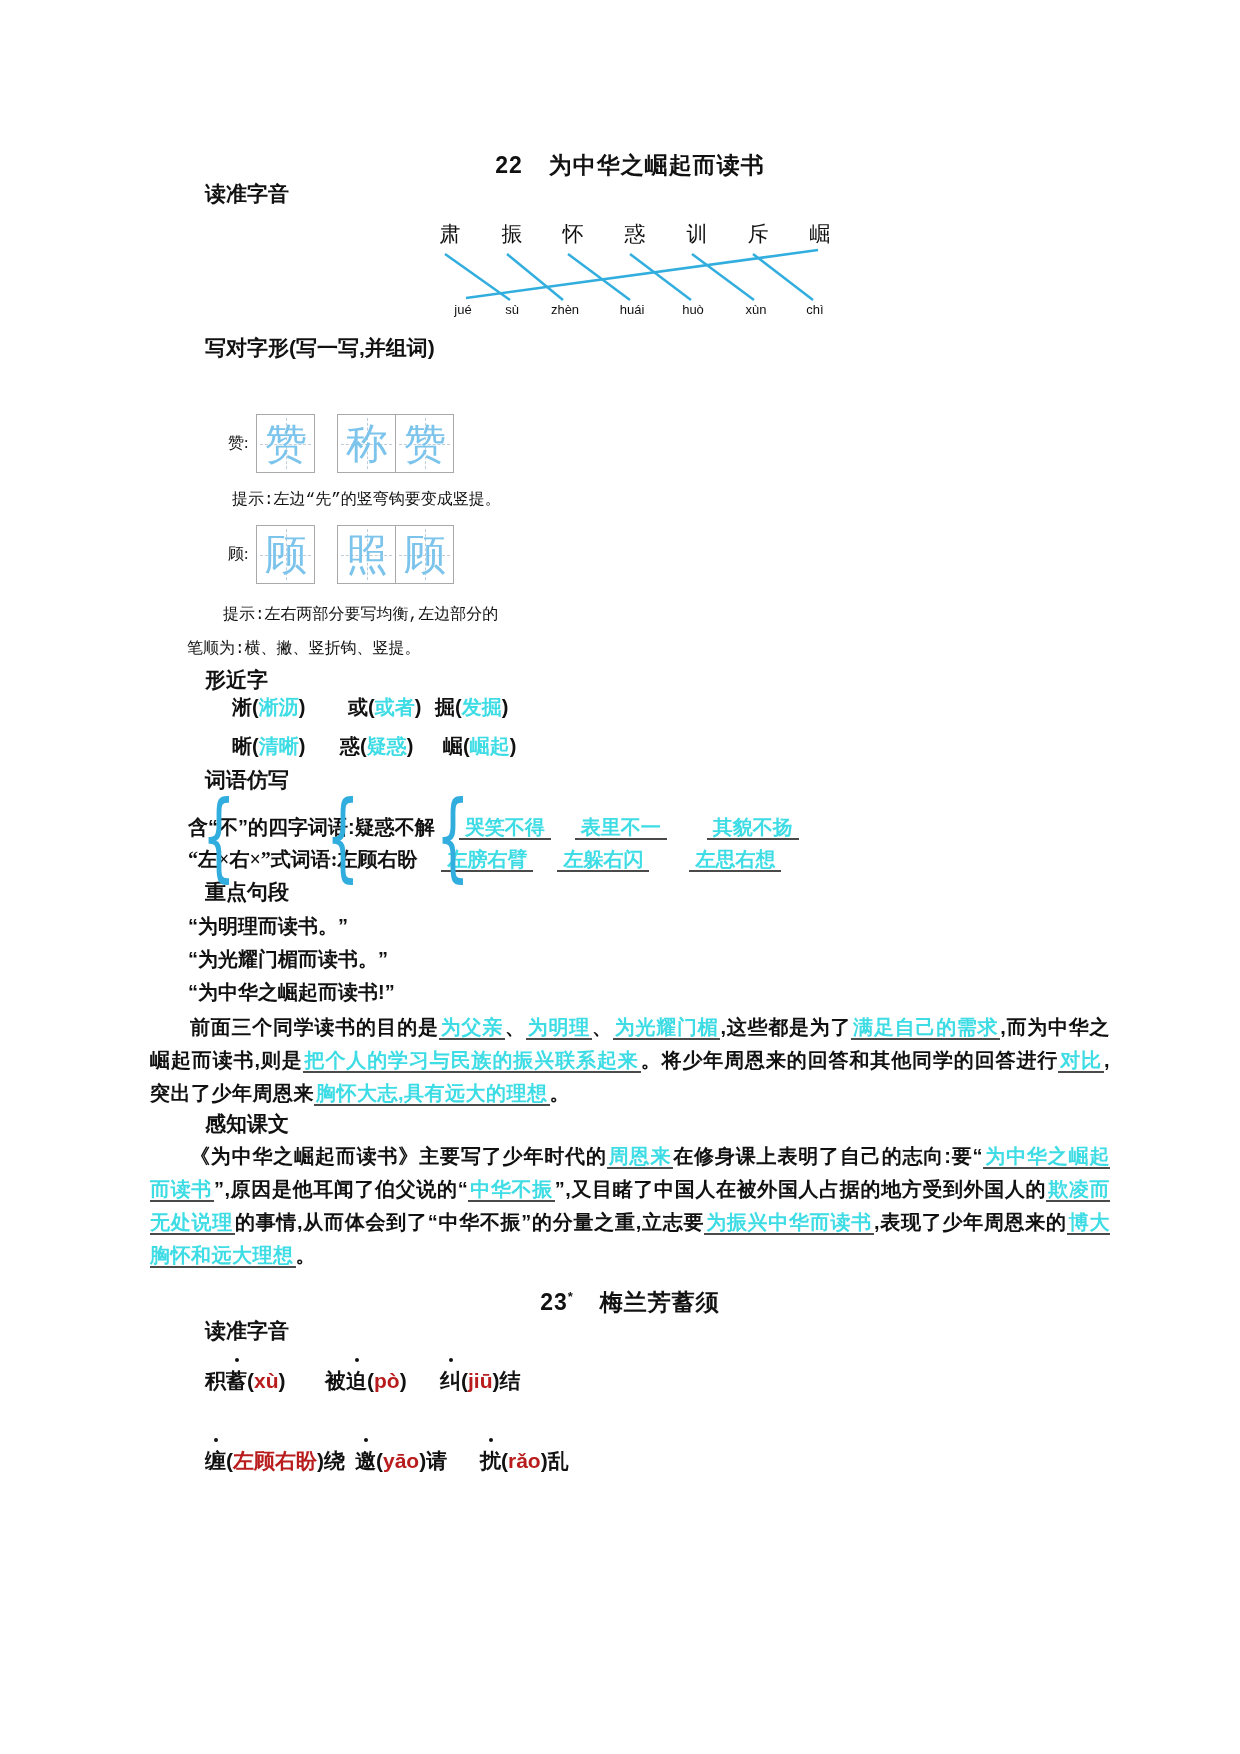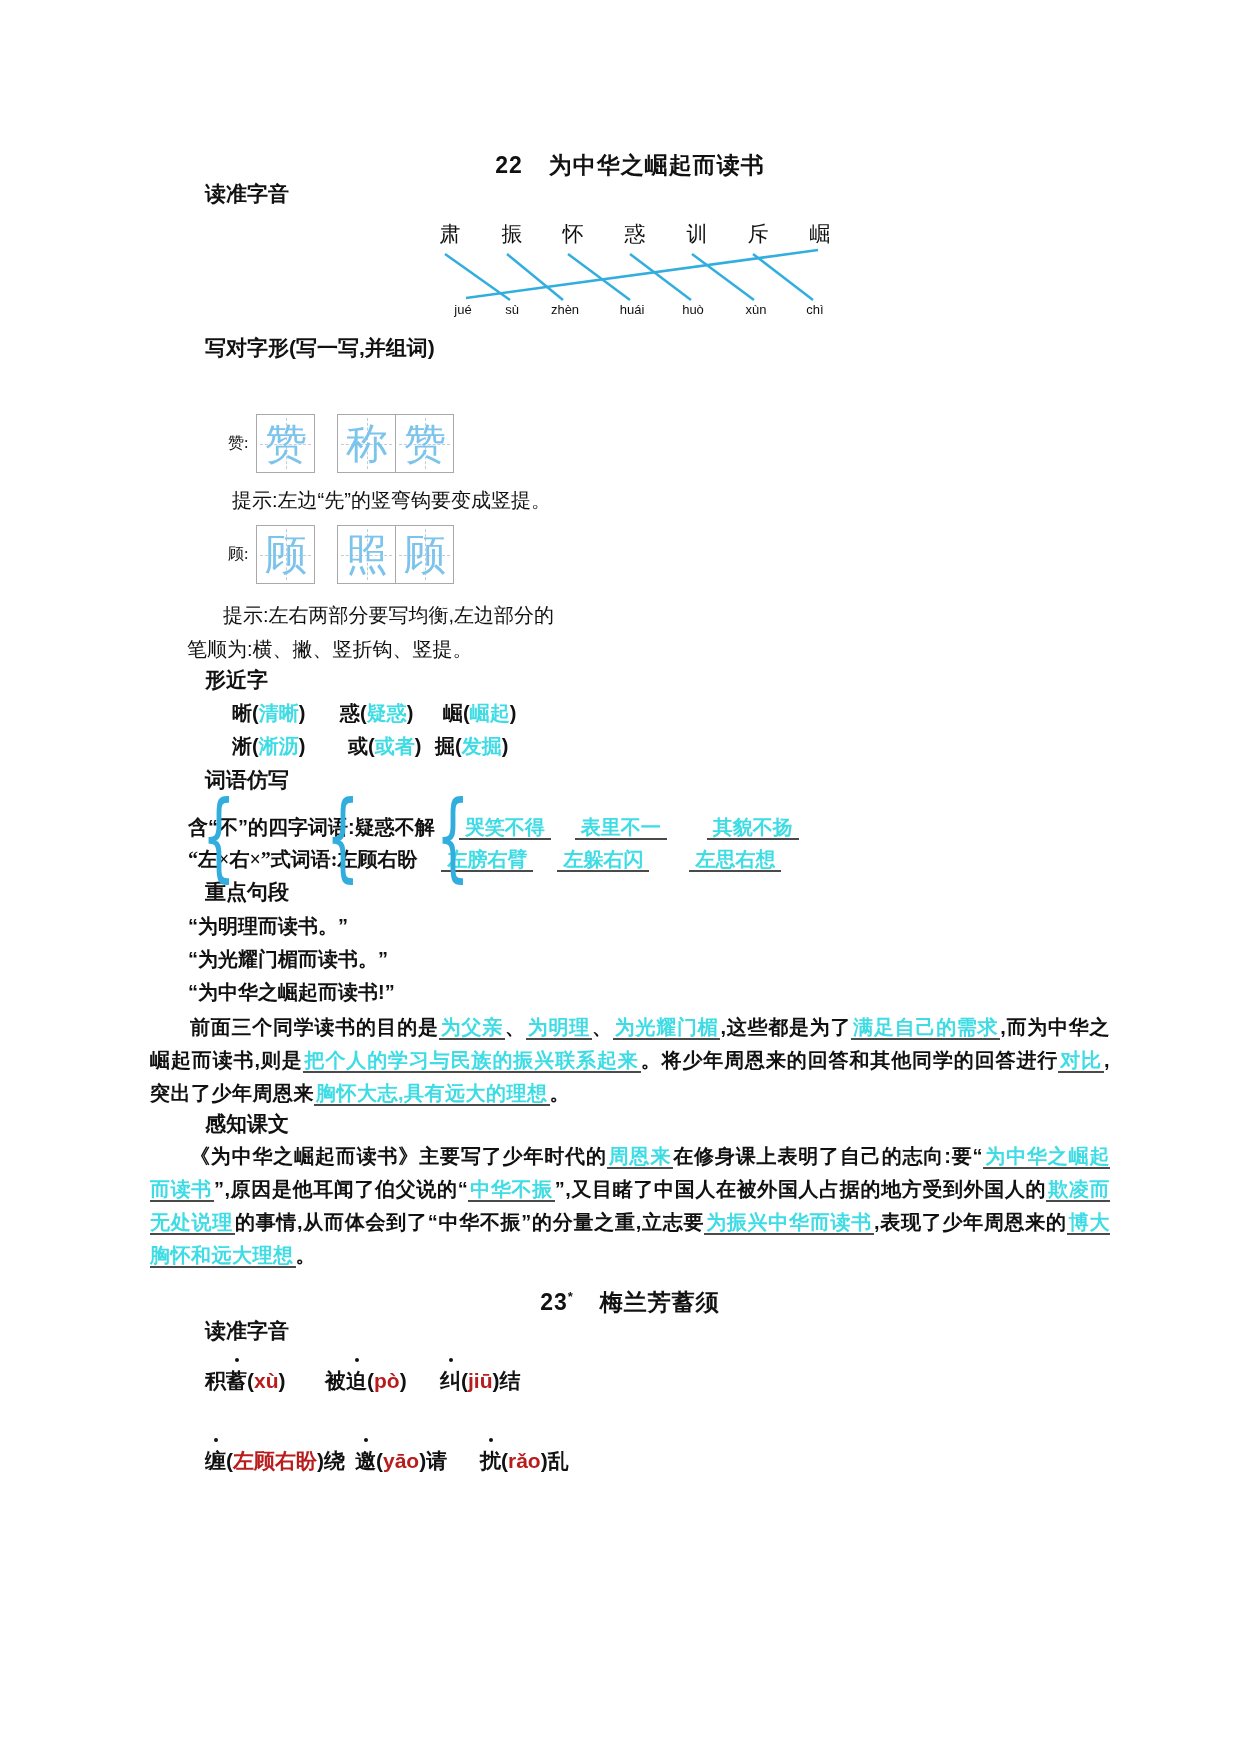--- a/index.html
+++ b/index.html
@@ -34,21 +34,21 @@
   .tian.double { width:115px; }
   .cell { position:relative; display:inline-block; width:57px; height:57px; vertical-align:top; }
   .cell + .cell { border-left:1px solid #a9a9a9; }
   .tian.single::before, .cell::before { content:""; position:absolute; left:3px; right:3px; top:50%;
           border-top:1px dashed #bfcdd8; }
   .tian.single::after, .cell::after { content:""; position:absolute; top:3px; bottom:3px; left:50%;
           border-left:1px dashed #bfcdd8; }
   .hand { position:absolute; left:0; right:0; top:0; bottom:0; text-align:center; line-height:57px;
           font-size:42px; color:#7cc4eb; font-family:"DejaVu Serif",serif; z-index:2; }
 
-  .hint { font-family:Liberation Sans, sans-serif; font-size:20px; line-height:26px; margin:14px 0 0 82px; }
+  .hint { font-family:Liberation Mono, monospace; font-size:16px; line-height:26px; margin:14px 0 0 82px; }
   .hint2 { margin:14px 0 0 0; line-height:34px; }
   .hint2 .l1 { display:block; margin-left:73px; }
   .hint2 .l2 { display:block; margin-left:37px; }
 
   
   .sim-row { position:relative; height:33px; font-size:20px; font-weight:bold; margin-top:6px; }
   .sim-row.r2 { margin-top:0; }
   .sim-pair { position:absolute; top:0; white-space:nowrap; }
   .cyan { color:#3edce4; }
   .brace { position:absolute; color:#32aede; font-size:96px; line-height:96px; top:788px;
@@ -124,29 +124,29 @@
 
     <div class="write-row second">
       <span class="wlabel">顾:</span><span class="tian single"><span class="hand">顾</span></span><span class="tian double"><span class="cell"><span class="hand">照</span></span><span class="cell"><span class="hand">顾</span></span></span>
     </div>
     <p class="hint hint2">
         <span class="l1">提示:左右两部分要写均衡,左边部分的</span>
         <span class="l2">笔顺为:横、撇、竖折钩、竖提。</span>
       </p>
 
     <h2 class="sec mt28">形近字</h2>
+    <div class="sim-row r2">
+      <span class="sim-pair" style="left:82px"><span>淅(</span><span class="cyan">淅沥</span><span>)</span></span>
+      <span class="sim-pair" style="left:198px"><span>或(</span><span class="cyan">或者</span><span>)</span></span>
+      <span class="sim-pair" style="left:285px"><span>掘(</span><span class="cyan">发掘</span><span>)</span></span>
+    </div>
     <div class="sim-row">
       <span class="sim-pair" style="left:82px"><span>晰(</span><span class="cyan">清晰</span><span>)</span></span>
       <span class="sim-pair" style="left:190px"><span>惑(</span><span class="cyan">疑惑</span><span>)</span></span>
       <span class="sim-pair" style="left:293px"><span>崛(</span><span class="cyan">崛起</span><span>)</span></span>
-    </div>
-    <div class="sim-row r2">
-      <span class="sim-pair" style="left:82px"><span>淅(</span><span class="cyan">淅沥</span><span>)</span></span>
-      <span class="sim-pair" style="left:198px"><span>或(</span><span class="cyan">或者</span><span>)</span></span>
-      <span class="sim-pair" style="left:285px"><span>掘(</span><span class="cyan">发掘</span><span>)</span></span>
     </div>
     <span class="brace" style="left:52px">{</span>
     <span class="brace" style="left:176px">{</span>
     <span class="brace" style="left:286px">{</span>
 
     <h2 class="sec mt4">词语仿写</h2>
     <div class="imi-row">
       <span>含“不”的四字词语:疑惑不解</span><span class="ansblank">哭笑不得</span><span class="ansblank">表里不一</span><span class="ansblank wide">其貌不扬</span>
     </div>
     <div class="imi-row r2">

